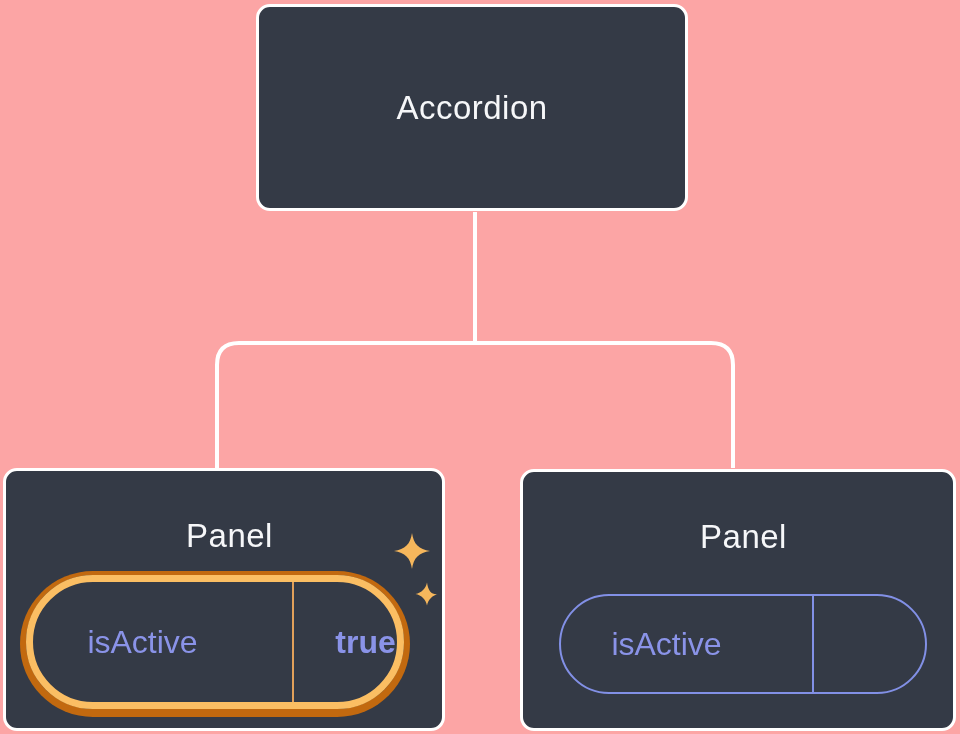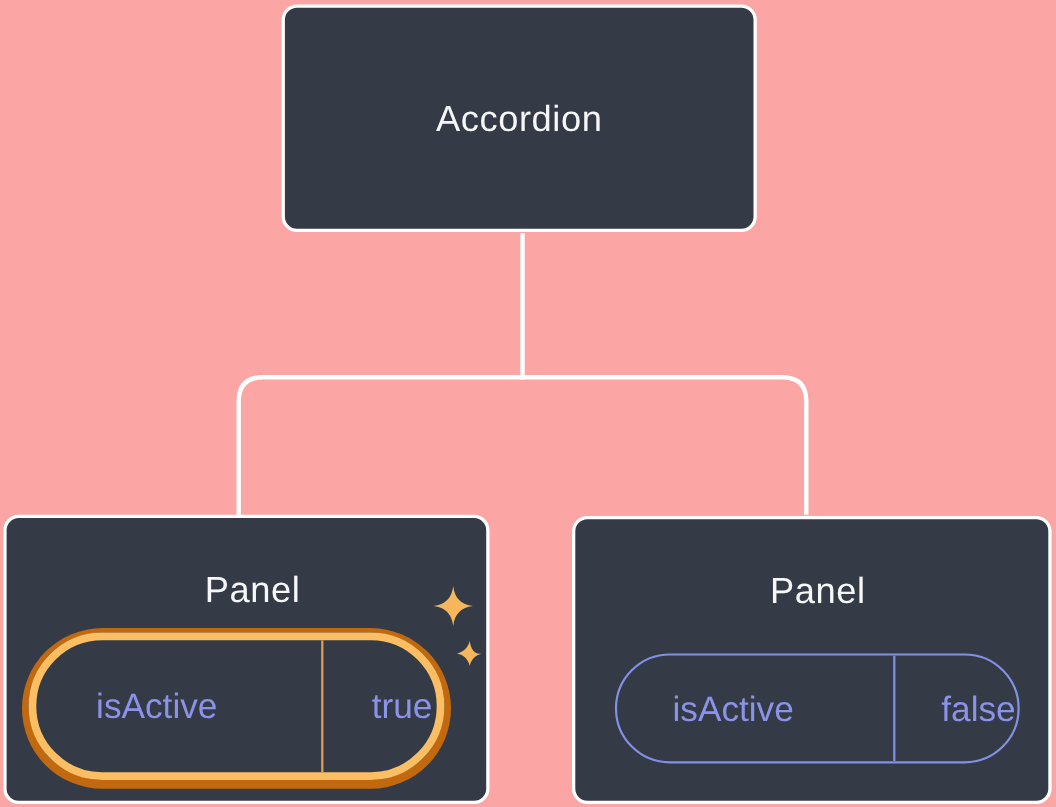--- a/index.html
+++ b/index.html
@@ -79,21 +79,21 @@
   .pill-cell {
     display: flex;
     align-items: center;
     justify-content: center;
     color: #8A93E8;
     font-size: 32px;
   }
   .pill-active .cell-name { width: 219px; }
   .pill-inactive .cell-name { width: 211px; }
   .cell-value { flex: 1; }
-  .pill-active .cell-value { font-weight: 400; }
+  .pill-active .cell-value { font-weight: 700; }
   .pill-divider { width: 2px; }
   .divider-orange { background: #E1A05A; }
   .divider-purple { background: #8290E6; }
   .sparkles {
     position: absolute;
     left: 370px; top: 56px;
     width: 75px; height: 95px;
     z-index: 3;
     overflow: visible;
   }
@@ -126,17 +126,16 @@
       <path d="M 0 -11.5 C 1.2 -2 5.5 1.2 11.5 0 C 5.5 1.2 1.2 5.5 0 11.5 C -1.2 5.5 -5.5 1.2 -11.5 0 C -5.5 -1.2 -1.2 -5.5 0 -11.5 Z" transform="translate(51,67)" fill="#F6B75C"></path>
     </svg>
   </div>
 
   <div class="node node-panel-right">
     <div class="panel-title node-label">Panel</div>
 
     <div class="pill pill-inactive">
       <div class="pill-cell cell-name">isActive</div>
       <div class="pill-divider divider-purple"></div>
-      <div class="pill-cell cell-value">false</div>
     </div>
   </div>
 
 </div>
 
 </body></html>

